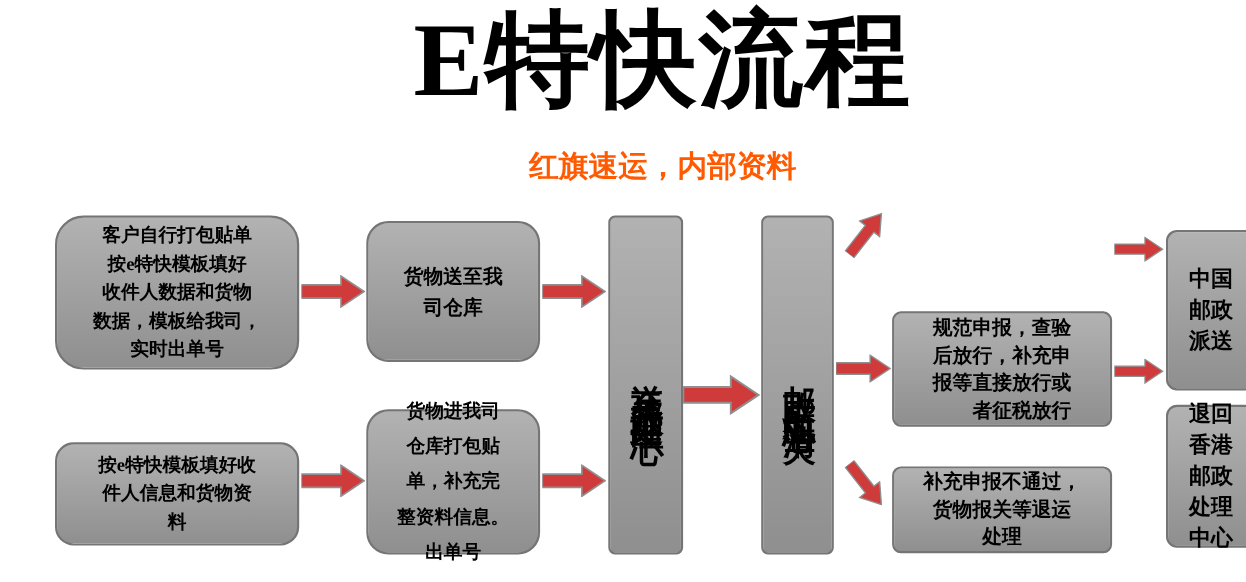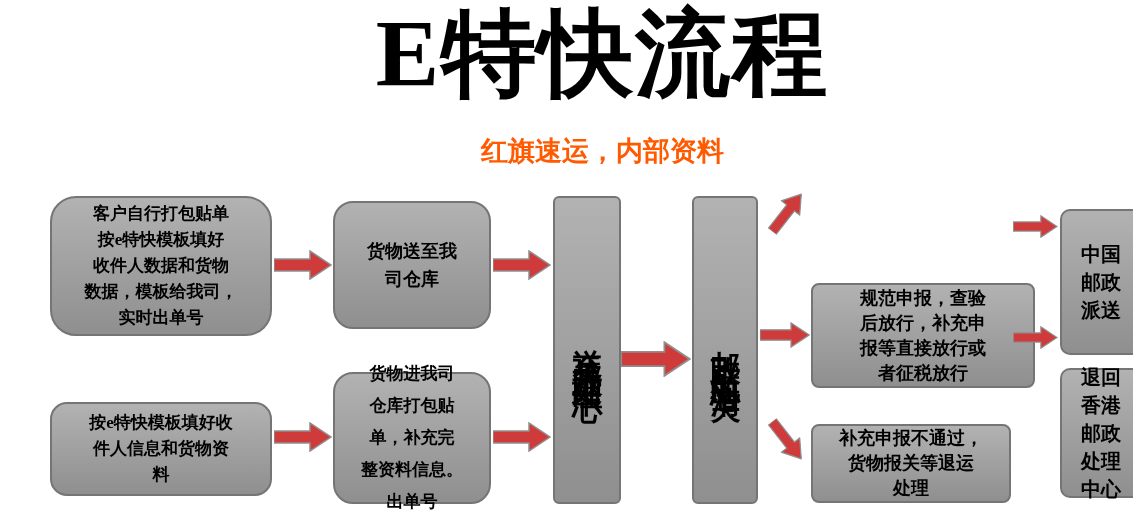--- a/index.html
+++ b/index.html
@@ -47,21 +47,21 @@
     writing-mode: vertical-rl;
     text-orientation: upright;
   }
   #node-a1 { left:14px;  top:196px; width:222px; height:140px; border-radius:26px; font-size:17px; line-height:26px; }
   #node-a2 { left:14px;  top:402px; width:222px; height:94px;  border-radius:17px; font-size:17px; line-height:26px; }
   #node-b1 { left:297px; top:201px; width:158px; height:128px; border-radius:20px; font-size:18px; line-height:28px; }
   #node-b2 { left:297px; top:372px; width:158px; height:132px; border-radius:20px; font-size:17px; line-height:32px; }
   #node-c  { left:517px; top:196px; width:68px;  height:308px; border-radius:6px;  font-size:30px; letter-spacing:6px; }
   #node-d  { left:656px; top:196px; width:66px;  height:308px; border-radius:6px;  font-size:30px; letter-spacing:6px; }
   #node-e1 { left:775px; top:209px; width:200px; height:40px;  border-radius:8px;  font-size:18px; }
-  #node-e2 { left:775px; top:283px; width:224px; height:105px; border-radius:8px;  font-size:18px; line-height:25px; }
+  #node-e2 { left:775px; top:283px; width:200px; height:105px; border-radius:8px;  font-size:18px; line-height:25px;text-align:right; }
   #node-e3 { left:775px; top:424px; width:200px; height:79px;  border-radius:8px;  font-size:18px; line-height:25px; }
   #node-f1 { left:1024px; top:209px; width:82px; height:146px; border-radius:10px; font-size:20px; line-height:28px; }
   #node-f2 { left:1024px; top:368px; width:82px; height:130px; border-radius:10px; font-size:20px; line-height:28px; }
 
   .arrow { position: absolute; display: block; }
   .arrow polygon {
     fill: var(--arrow-fill, #cf3b3b);
     stroke: var(--arrow-border, #8f8f8f);
     stroke-width: 1.5;
   }

